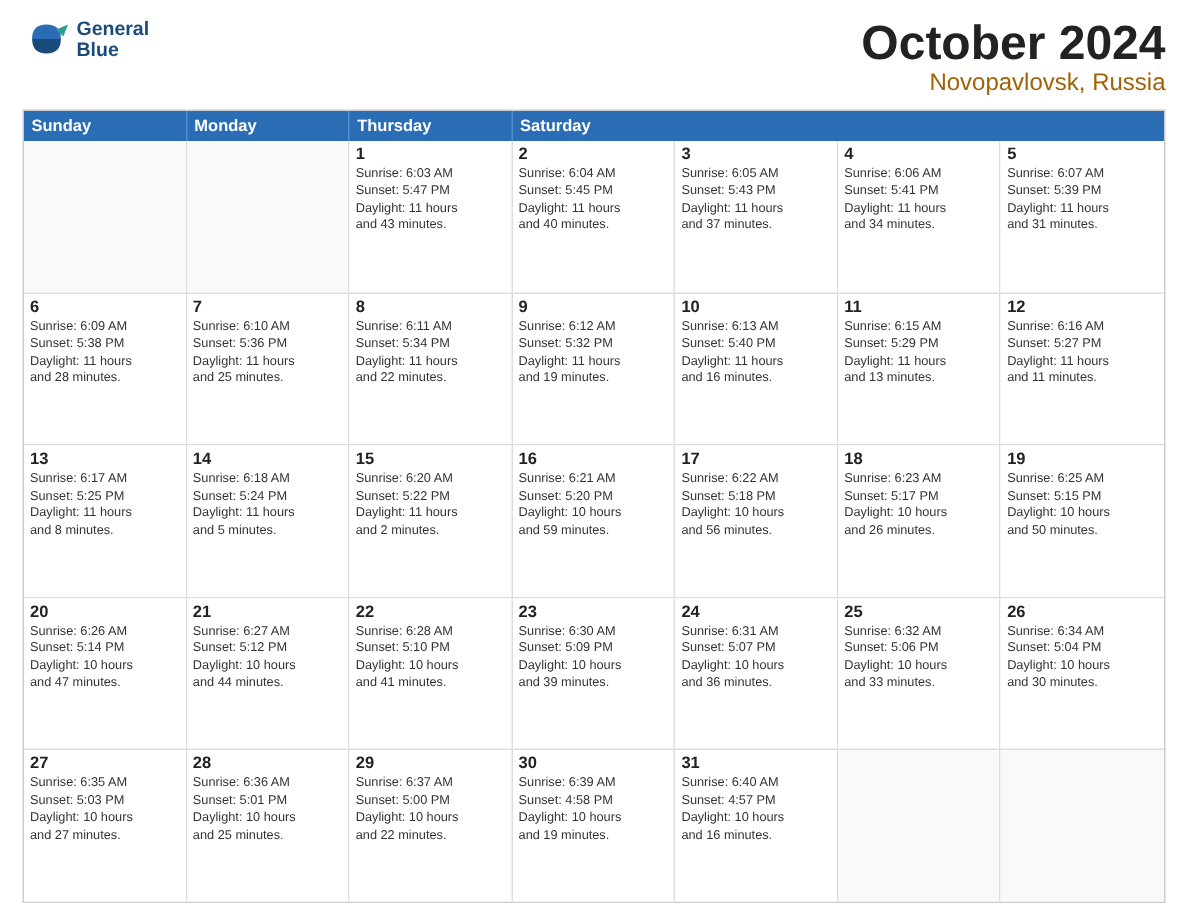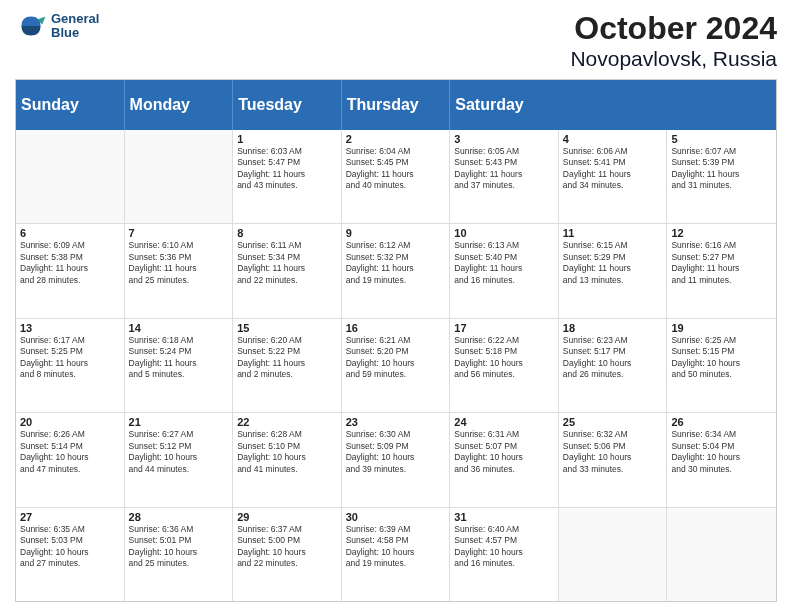--- a/index.html
+++ b/index.html
@@ -44,39 +44,39 @@
     .title-block {
       text-align: right;
       margin-left: 20px;
     }
     .month-title {
       font-size: 32px;
       font-weight: bold;
       color: #222;
     }
     .location {
-      font-size: 21px;
-      color: #0f172a;
+      font-size: 16px;
+      color: #a16207;
     }
     .calendar {
       flex: 1;
       display: flex;
       flex-direction: column;
       border: 1px solid #ccc;
     }
     .cal-header {
       display: grid;
       grid-template-columns: repeat(7, 1fr);
       background: #2a6db5;
     }
     .cal-header-cell {
       color: #fff;
-      font-size: 16px;
+      font-size: 11px;
       font-weight: bold;
-      padding: 16px 5px;
+      padding: 4px 5px;
       border-right: 1px solid #5090cc;
       text-align: left;
     }
     .cal-header-cell:last-child { border-right: none; }
     .cal-body {
       flex: 1;
       display: flex;
       flex-direction: column;
     }
     .cal-row {
@@ -128,21 +128,20 @@
     <div class="title-block">
       <div class="month-title">October 2024</div>
       <div class="location">Novopavlovsk, Russia</div>
     </div>
   </div>
 
   <div class="calendar">
     <div class="cal-header" id="cal-header-row">
         <div class="cal-header-cell">Sunday</div>
         <div class="cal-header-cell">Monday</div>
-        <div class="cal-header-cell">Tuesday</div>
         <div class="cal-header-cell">Thursday</div>
         <div class="cal-header-cell">Saturday</div>
       </div>
     <div class="cal-body" id="cal-body">
         <div class="cal-row">
           <div class="cal-cell empty"></div>
           <div class="cal-cell empty"></div>
           <div class="cal-cell">
             <div class="day-num">1</div>
             <div class="cell-line">Sunrise: 6:03 AM</div>

